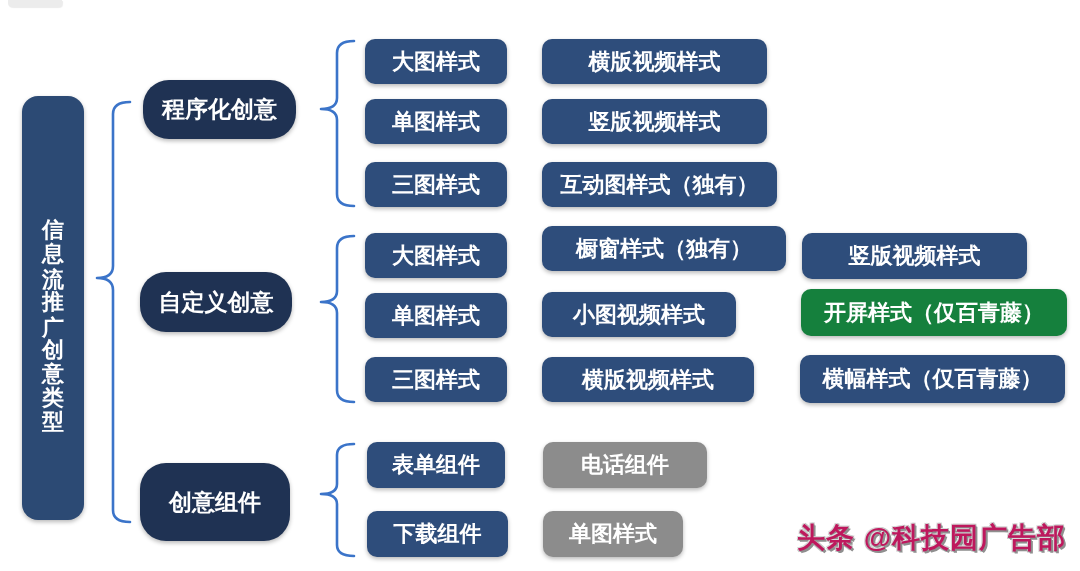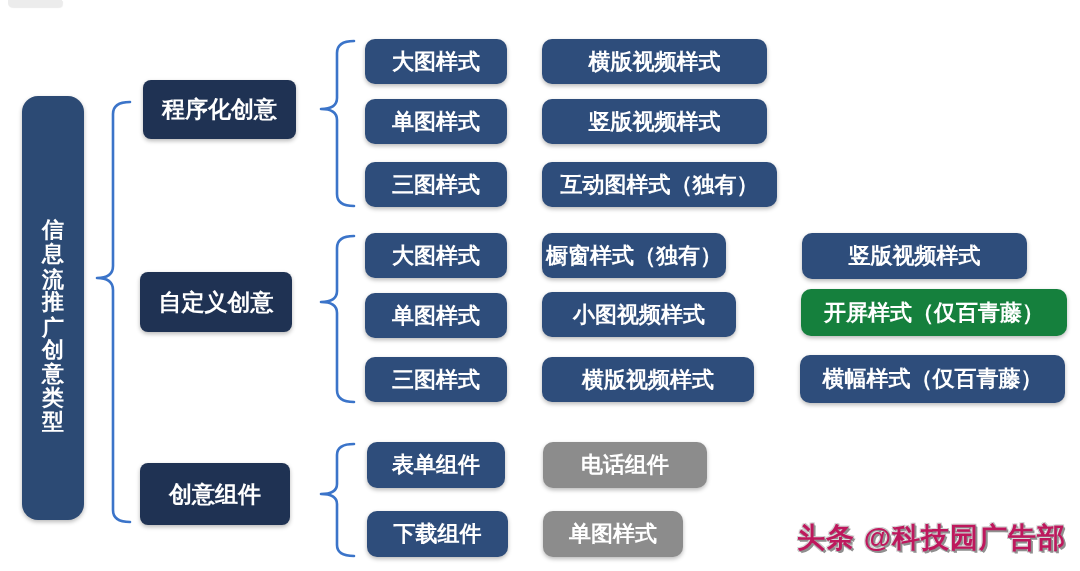--- a/index.html
+++ b/index.html
@@ -13,21 +13,21 @@
     box-shadow:0 2px 4px rgba(0,0,0,.28);
     box-sizing:border-box;white-space:nowrap;
   }
   .root{
     background:#2c4a74;border-radius:16px;font-size:22px;
   }
   .root .vtext{
     writing-mode:vertical-rl;text-orientation:upright;letter-spacing:24px;line-height:1;
   }
   .branch{
-    background:#1f3253;border-radius:8px;font-size:23px;
+    background:#1f3253;border-radius:26px;font-size:23px;
   }
   .item{
     background:#2e4d7b;border-radius:10px;font-size:22px;
   }
   .highlight{
     background:#15803d;border-radius:10px;font-size:22px;
   }
   .component{
     background:#8c8c8c;border-radius:10px;font-size:22px;
   }
@@ -71,29 +71,29 @@
   <div class="box item" style="left:542px;top:39px;width:225px;height:45px">横版视频样式</div>
   <div class="box item" style="left:542px;top:99px;width:225px;height:45px">竖版视频样式</div>
   <div class="box item" style="left:542px;top:162px;width:235px;height:45px">互动图样式（独有）</div>
 
   <div class="box branch" style="left:140px;top:272px;width:152px;height:60px">自定义创意</div>
 
   <div class="box item" style="left:365px;top:233px;width:142px;height:45px">大图样式</div>
   <div class="box item" style="left:365px;top:293px;width:142px;height:45px">单图样式</div>
   <div class="box item" style="left:365px;top:357px;width:142px;height:45px">三图样式</div>
 
-  <div class="box item" style="left:542px;top:233px;width:184px;height:45px">橱窗样式（独有）</div>
+  <div class="box item" style="left:542px;top:226px;width:244px;height:45px">橱窗样式（独有）</div>
   <div class="box item" style="left:542px;top:292px;width:194px;height:45px">小图视频样式</div>
   <div class="box item" style="left:542px;top:357px;width:212px;height:45px">横版视频样式</div>
 
   <div class="box item" style="left:802px;top:233px;width:225px;height:46px">竖版视频样式</div>
   <div class="box highlight" style="left:801px;top:289px;width:266px;height:47px">开屏样式（仅百青藤）</div>
   <div class="box item" style="left:800px;top:355px;width:265px;height:48px">横幅样式（仅百青藤）</div>
 
-  <div class="box branch" style="left:140px;top:463px;width:150px;height:62px">创意组件</div>
+  <div class="box branch" style="left:140px;top:463px;width:150px;height:78px">创意组件</div>
 
   <div class="box item" style="left:367px;top:442px;width:138px;height:46px">表单组件</div>
   <div class="box item" style="left:367px;top:511px;width:141px;height:46px">下载组件</div>
 
   <div class="box component" style="left:543px;top:442px;width:164px;height:46px">电话组件</div>
   <div class="box component" style="left:543px;top:511px;width:140px;height:46px">单图样式</div>
 
   <div class="watermark">头条 @科技园广告部</div>
 
 </div>

